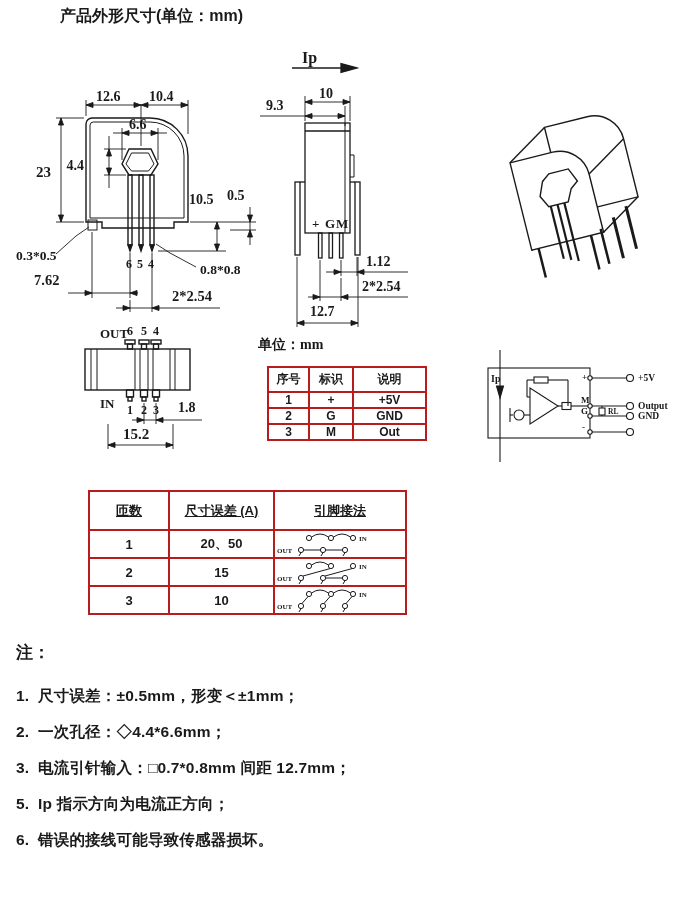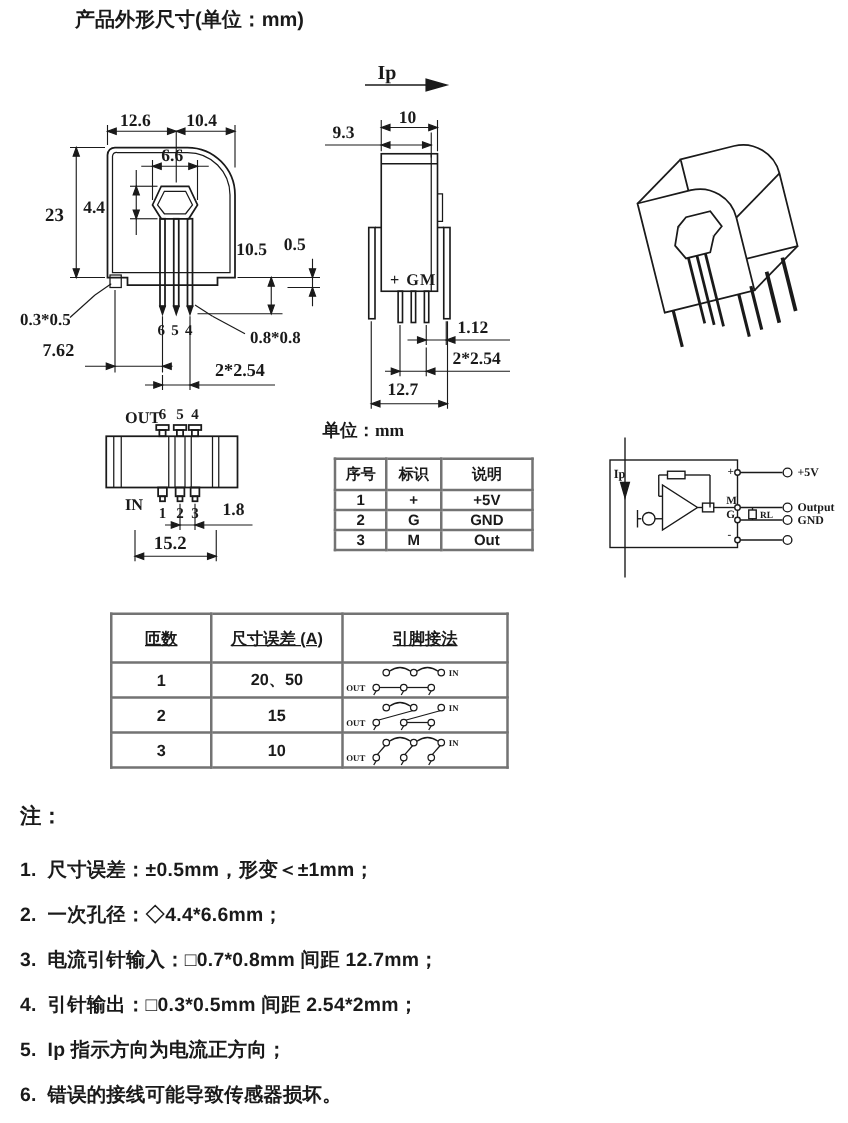--- a/index.html
+++ b/index.html
@@ -5,21 +5,21 @@
   html,body{margin:0;padding:0;background:#fff;}
   body{width:678px;height:898px;font-family:"Liberation Sans",sans-serif;color:#1a1a1a;}
   .page{position:relative;width:678px;height:898px;background:#fff;overflow:hidden;}
   .abs{position:absolute;}
   .title{left:13px;top:6px;font-size:16px;font-weight:bold;margin-left:47px;}
   .unit{left:258px;top:336px;font-size:14px;font-weight:bold;font-family:"Liberation Serif",serif;}
   svg{overflow:visible;display:block;}
   svg text{font-family:"Liberation Serif",serif;font-weight:bold;fill:#1a1a1a;}
   .draw{stroke:#1a1a1a;fill:none;}
   table.dtable{border-collapse:collapse;text-align:center;font-weight:bold;table-layout:fixed;}
-  table.dtable td,table.dtable th{border:2px solid #737373;padding:0;font-family:"Liberation Sans",sans-serif;}
+  table.dtable td,table.dtable th{border:2px solid #b91c1c;padding:0;font-family:"Liberation Sans",sans-serif;}
   #pinTable{font-size:12px;}
   #pinTable th{height:23px;} #pinTable td{height:14px;}
   #turnsTable{font-size:13px;}
   #turnsTable th{height:37px;text-decoration:underline;} #turnsTable td{height:26px;}
   .notes{left:16px;top:641px;width:620px;}
   .notes h2{margin:0 0 22px 0;font-size:17px;}
   .note-item{font-size:15.5px;font-weight:bold;margin-bottom:15px;letter-spacing:0.2px;}
   .note-item .num{display:inline-block;width:22px;}
 </style>
 </head>
@@ -409,18 +409,17 @@
       </td>
     </tr>
   </tbody>
     </table>
 
   <div class="abs notes">
     <h2>注：</h2>
     <div class="note-item"><span class="num">1.</span><span>尺寸误差：±0.5mm，形变＜±1mm；</span></div>
     <div class="note-item"><span class="num">2.</span><span>一次孔径：◇4.4*6.6mm；</span></div>
     <div class="note-item"><span class="num">3.</span><span>电流引针输入：□0.7*0.8mm  间距 12.7mm；</span></div>
-    <div class="note-item"><span class="num">4.</span><span>引针输出：□0.3*0.5mm  间距 2.54*2mm；</span></div>
     <div class="note-item"><span class="num">5.</span><span>Ip 指示方向为电流正方向；</span></div>
     <div class="note-item"><span class="num">6.</span><span>错误的接线可能导致传感器损坏。</span></div>
   </div>
 
 </div>
 
 </body></html>

